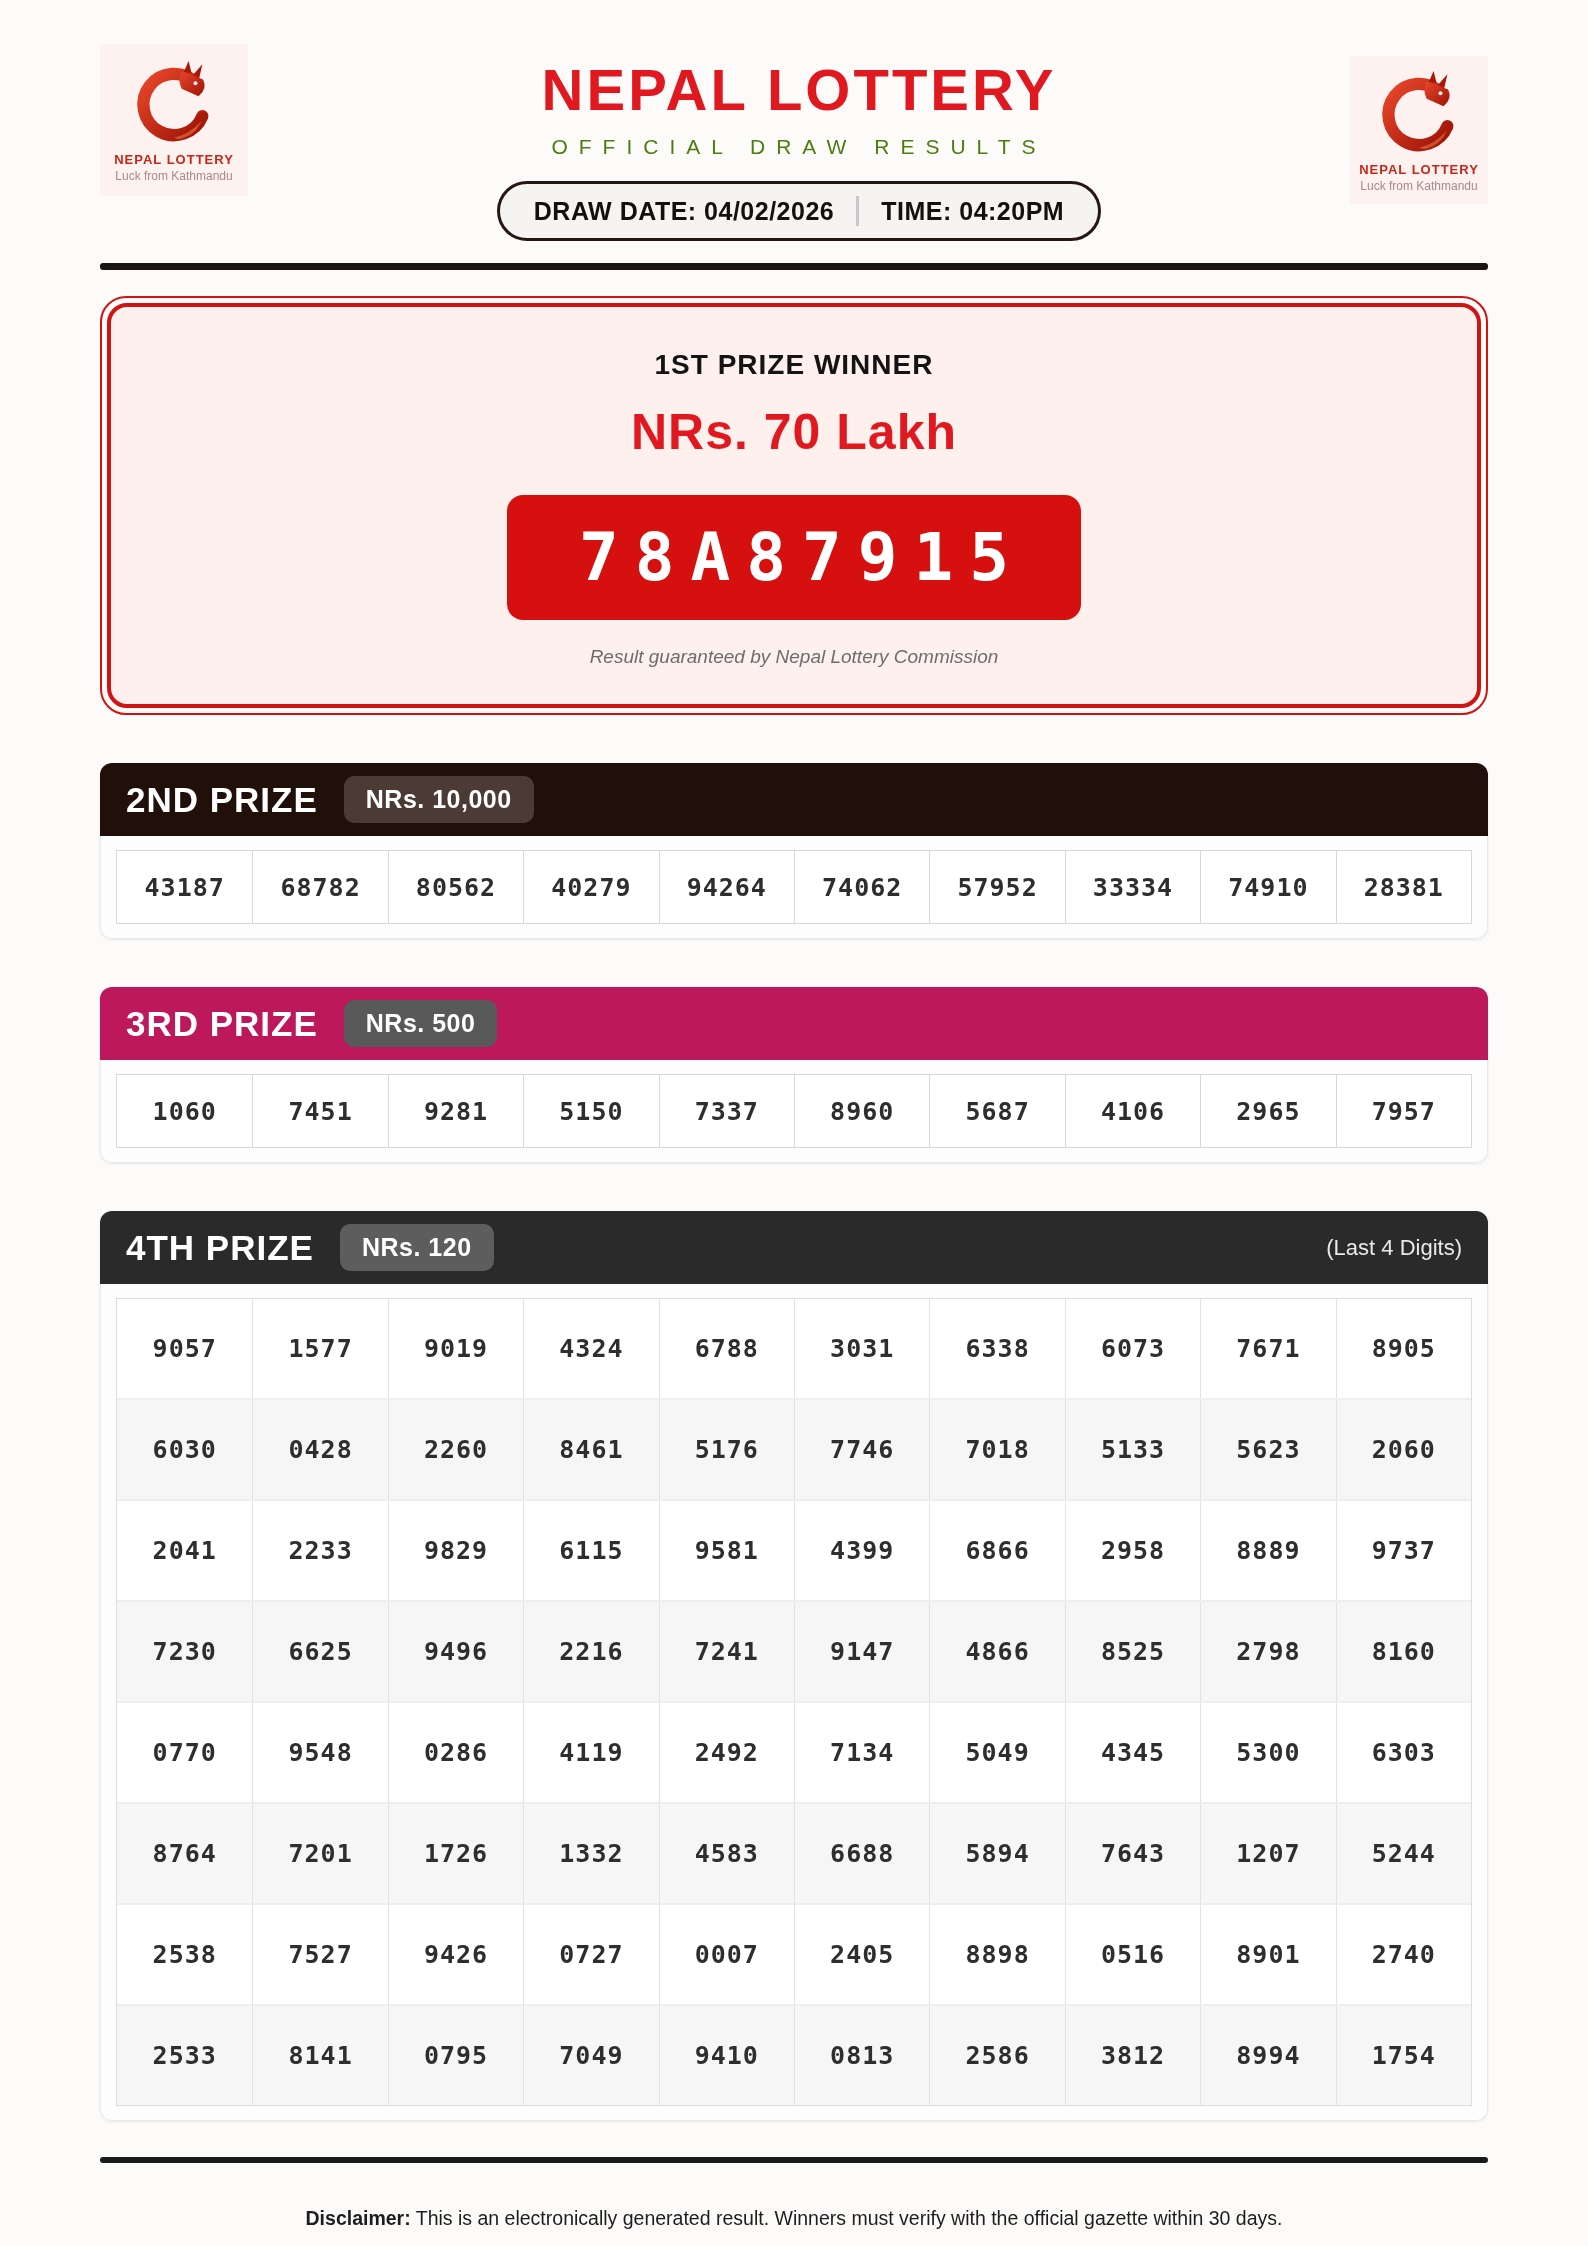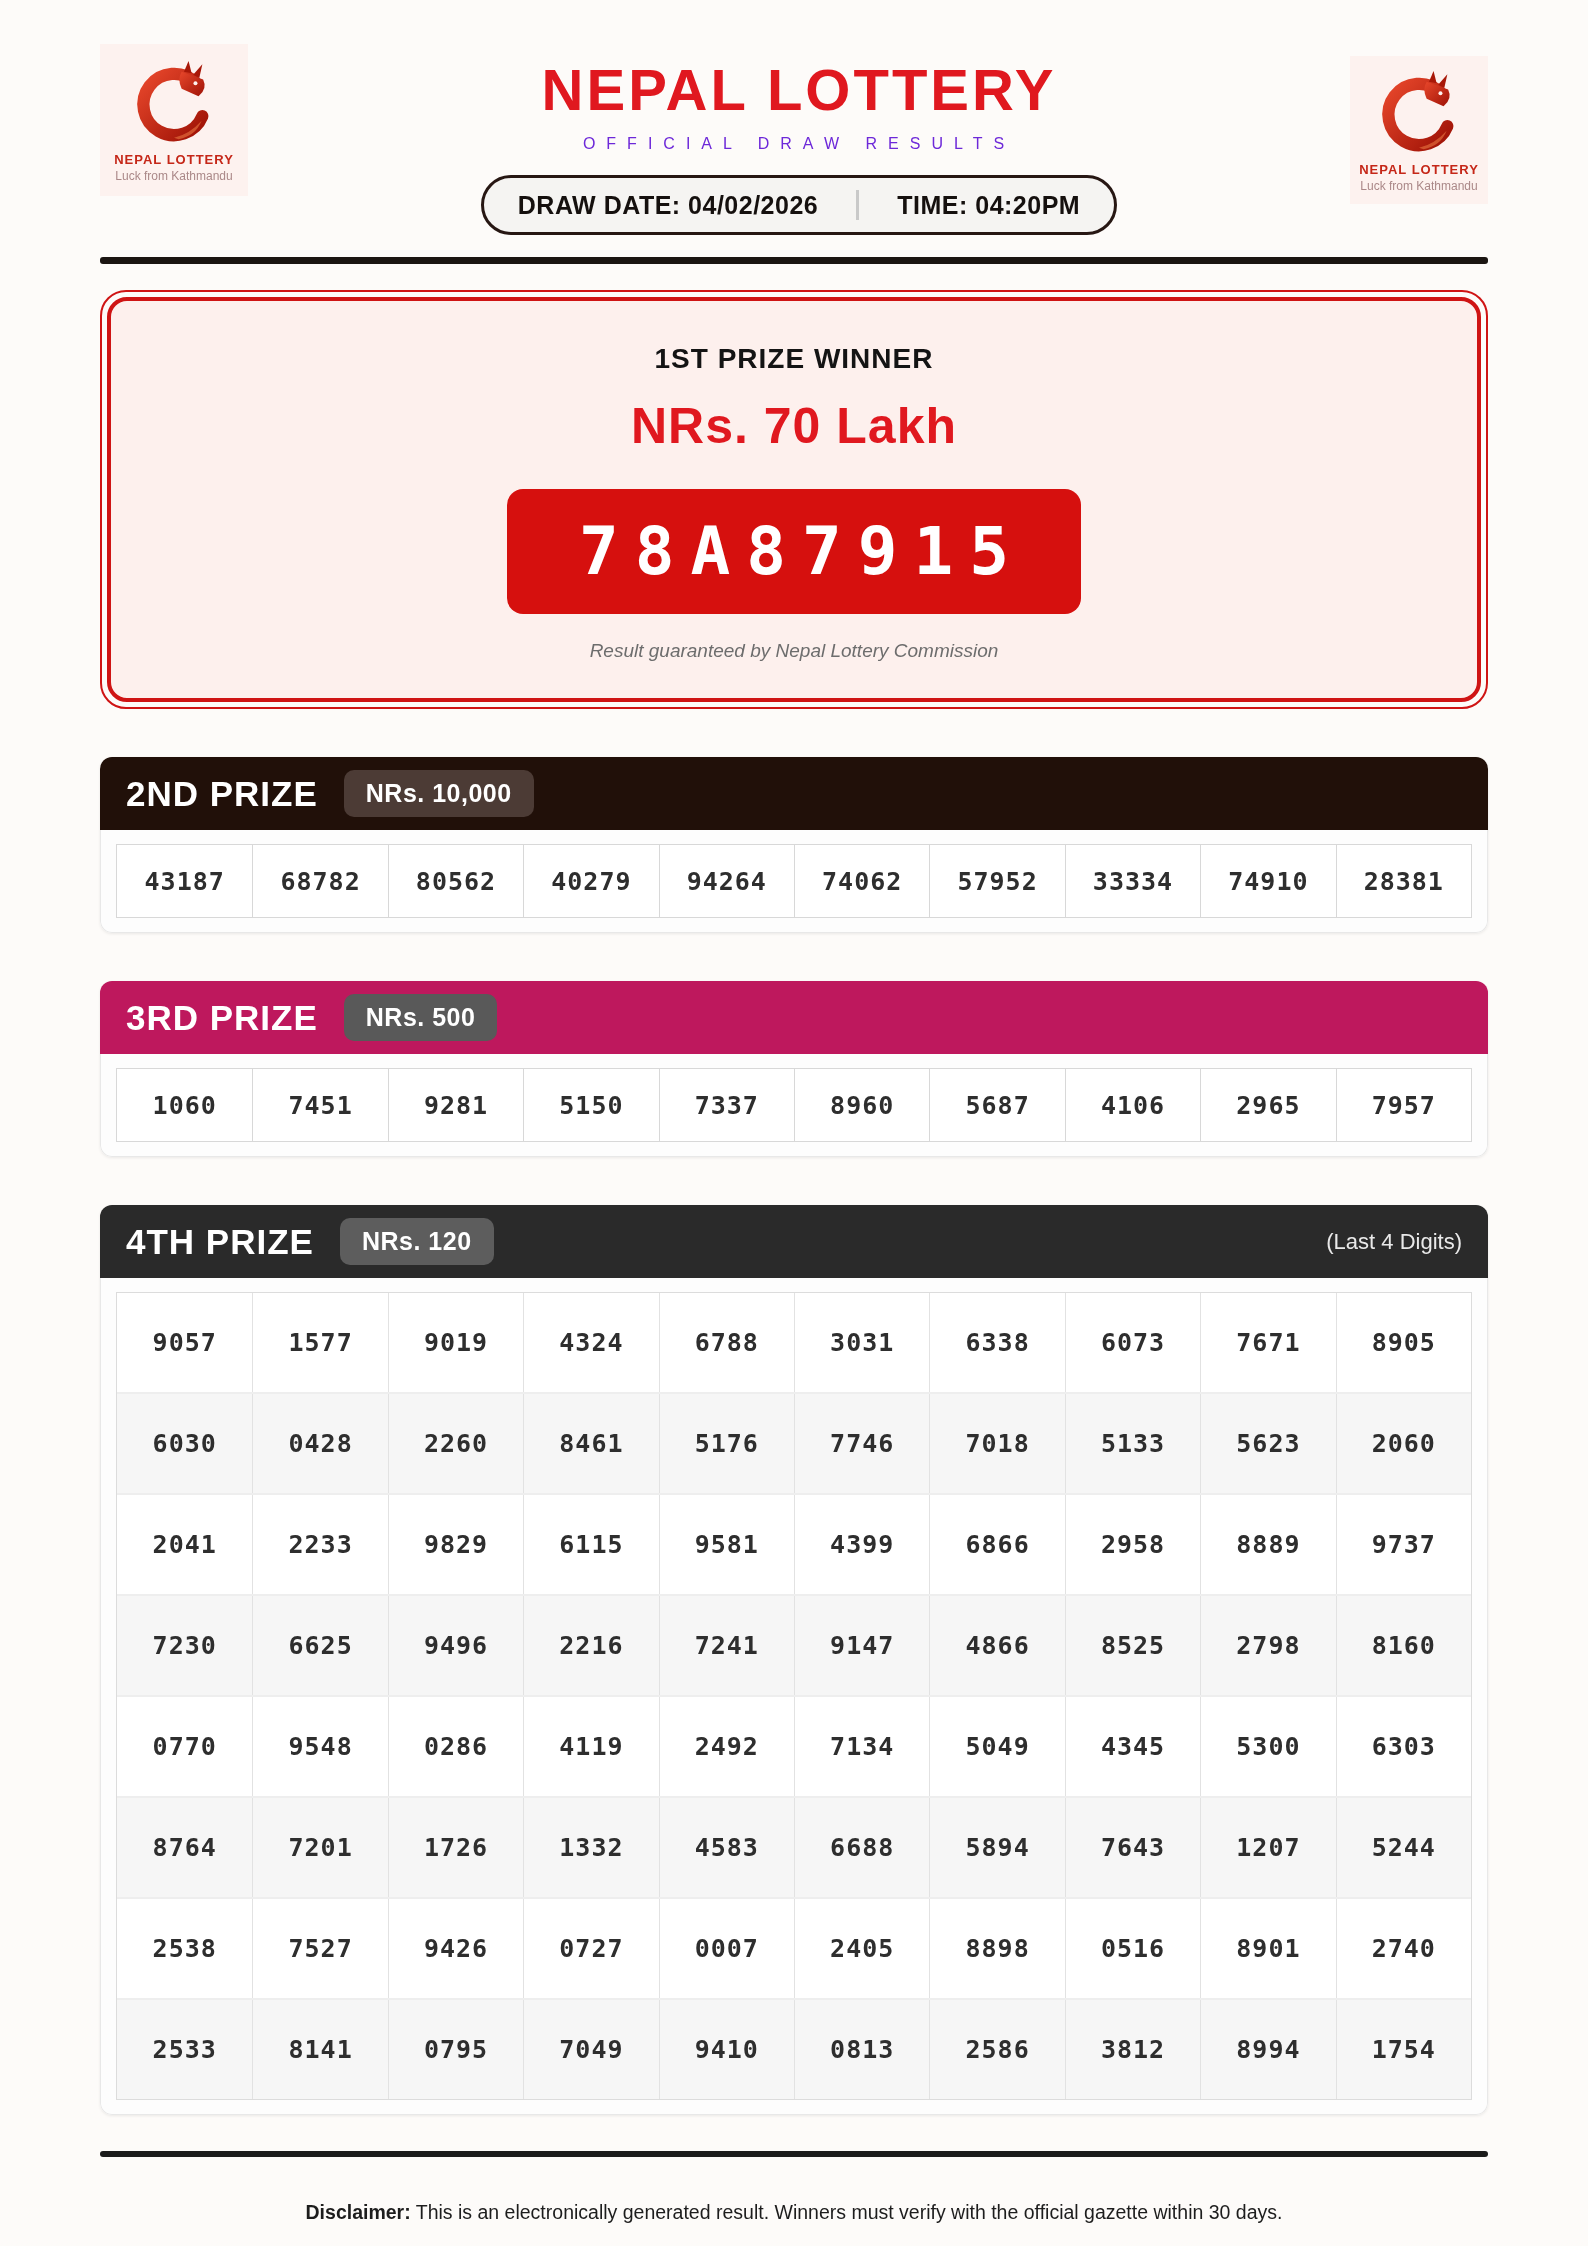--- a/index.html
+++ b/index.html
@@ -22,23 +22,23 @@
   .logo-box.right { width: 138px; min-height: 148px; margin-top: 14px; }
   .logo-svg { width: 96px; height: 92px; display: block; }
   .logo-name { font-size: 13px; font-weight: bold; color: #c52718; letter-spacing: 1px; margin-top: 2px; white-space: nowrap; }
   .logo-tag { font-size: 12px; color: #a88; margin-top: 2px; white-space: nowrap; }
 
   .header-center { flex: 1; text-align: center; padding-top: 14px; }
   .main-title {
     font-size: 58px; font-weight: 800; color: #e0181f; letter-spacing: 3px;
     font-family: "Liberation Sans", sans-serif;
   }
-  .subtitle { font-size: 16px; color: #6d28d9; letter-spacing: 11px; margin-top: 12px; font-weight: 500; }
+  .subtitle { font-size: 21px; color: #4d7c0f; letter-spacing: 11px; margin-top: 12px; font-weight: 500; }
   .date-pill {
-    display: inline-flex; align-items: center; gap: 38px;
+    display: inline-flex; align-items: center; gap: 22px;
     margin-top: 22px; padding: 12px 34px;
     background: #f5f4f2; border: 3px solid #271713; border-radius: 999px;
   }
   .date-pill span.txt { font-size: 25px; font-weight: 800; color: #15100e; letter-spacing: 0.5px; }
   .pill-sep { width: 3px; height: 30px; background: #c9c9c9; }
 
   .thick-divider { height: 7px; background: #1b1512; border-radius: 3px; margin-top: 22px; }
 
   
   .first-outer {

